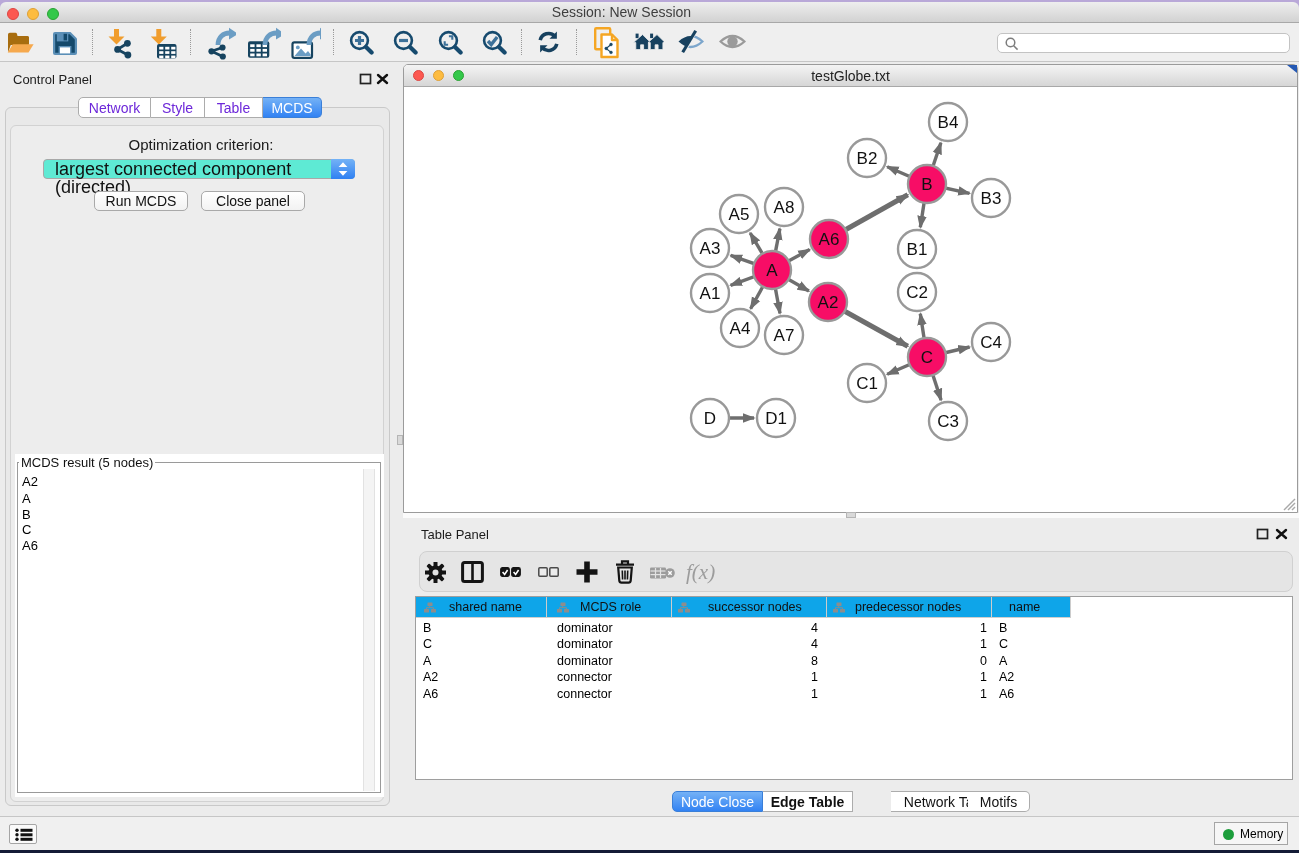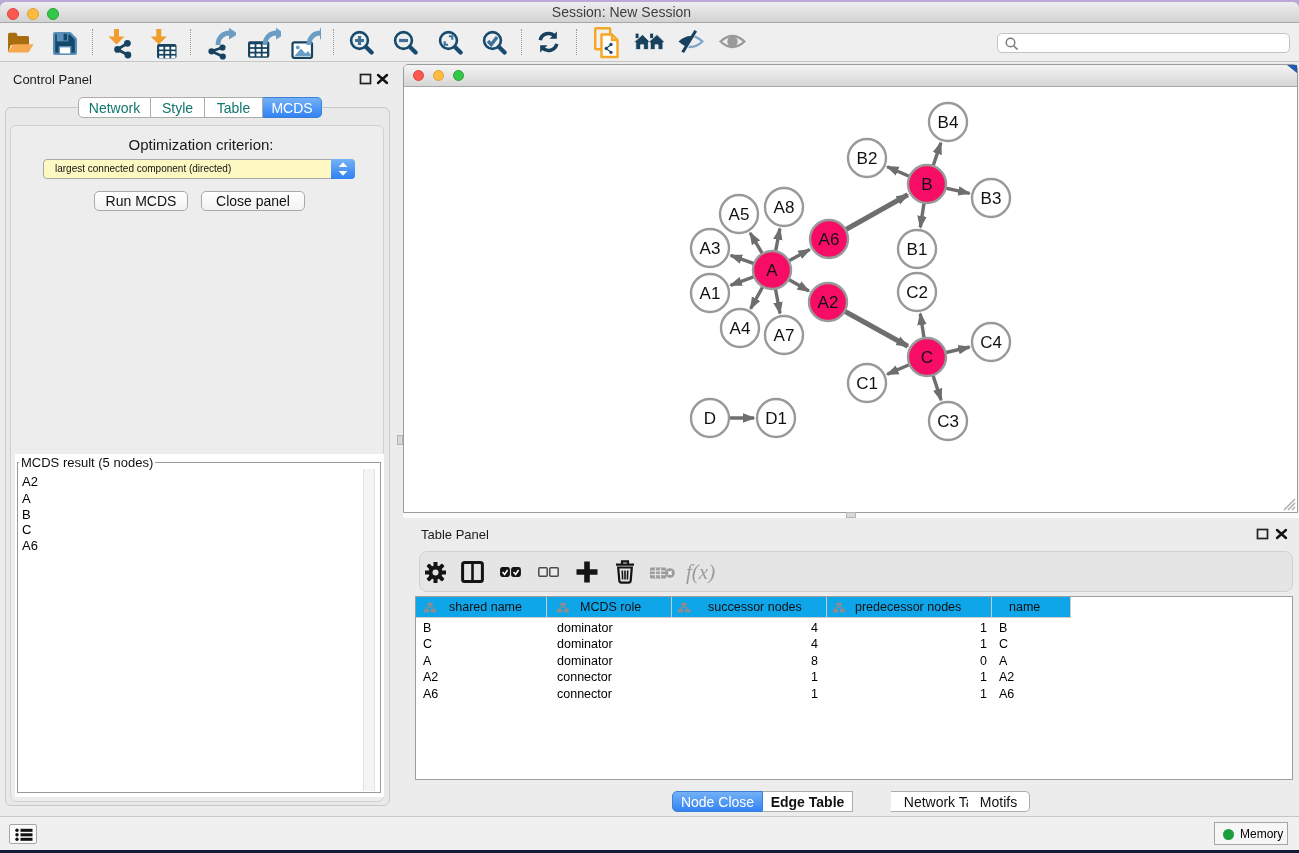--- a/index.html
+++ b/index.html
@@ -27,30 +27,30 @@
 
 #leftbg { left:0; top:62px; width:397px; height:754px; background:#ececec; }
 #rightbg { left:397px; top:62px; width:902px; height:754px; background:#ececec; }
 #cp-title { left:13px; top:72px; font-size:13px; color:#1c1c1c; }
 #cp-box { left:5px; top:107px; width:385px; height:699px; background:#e9e9e9;
   border:1px solid #c9c9c9; border-radius:6px; }
 #cp-inner { left:10px; top:125px; width:374px; height:677px; background:#ededed;
   border:1px solid #d2d2d2; border-radius:6px; }
 
 .tab { position:absolute; top:97px; height:21px; line-height:20px; text-align:center;
-  font-size:14px; color:#0f766e; background:#fff; border:1px solid #acacac; border-left:none; }
+  font-size:14px; color:#6d28d9; background:#fff; border:1px solid #acacac; border-left:none; }
 #tab1 { left:78px;  width:73px; border-left:1px solid #acacac; border-radius:5px 0 0 5px; }
 #tab2 { left:151px; width:54px; }
 #tab3 { left:205px; width:58px; }
 #tab4 { left:263px; width:59px; border-radius:0 5px 5px 0;
   background:linear-gradient(#74b2f6,#3282f3); color:#fff; border-color:#3a7fd8; }
 
 #optlabel { left:16px; top:136px; width:370px; text-align:center; font-size:15px; color:#1a1a1a; }
-#dropdown { left:43px; top:159px; width:312px; height:20px; background:#fef9c3;
-  border:1px solid #a8a8a8; border-radius:4px; font-size:10px; line-height:18px;
+#dropdown { left:43px; top:159px; width:312px; height:20px; background:#5eead4;
+  border:1px solid #a8a8a8; border-radius:4px; font-size:18px; line-height:18px;
   padding-left:11px; color:#111; }
 #dd-step { right:-1px; top:-1px; width:24px; height:20px; border-radius:0 4px 4px 0;
   background:linear-gradient(#74b2f6,#2f80f2); }
 .btn { position:absolute; top:191px; height:20px; background:linear-gradient(#ffffff,#f2f2f2);
   border:1px solid #a9a9a9; border-radius:5px; font-size:14px; line-height:18px; text-align:center; color:#111; }
 #btn-run { left:94px; width:94px; }
 #btn-close { left:201px; width:104px; }
 
 #fs-white { left:15px; top:454px; width:369px; height:343px; background:#fff; }
 #fieldset { left:17px; top:462px; width:364px; height:331px; border:1px solid #9a9a9a; }
@@ -322,20 +322,21 @@
   <div class="fsitem" style="top:70px;">A6</div>
 </div>
 <div class="abs" id="fs-legend">MCDS result (5 nodes)</div>
 
 <div class="abs" id="netwin">
   <div class="abs" id="nw-title">
     <div class="abs ntl" id="ntl-r"></div>
       <div class="abs ntl" id="ntl-y"></div>
       <div class="abs ntl" id="ntl-g"></div>
   </div>
+  <div class="abs" id="nw-text">testGlobe.txt</div>
 <svg id="graph" width="893" height="426" viewBox="0 0 893 426" style="position:absolute;left:0;top:23px;">
 <defs>
         <marker id="arw" viewBox="0 0 12 10" refX="10.5" refY="5" markerWidth="13" markerHeight="11" orient="auto" markerUnits="userSpaceOnUse">
           <path d="M0,0.6 L12,5 L0,9.4 z" fill="#6e6e6e"></path>
         </marker>
       </defs>
 <g stroke="#6e6e6e">
 <line x1="368" y1="182" x2="346.2" y2="145.0" stroke-width="3.4" marker-end="url(#arw)"></line>
 <line x1="368" y1="182" x2="375.9" y2="140.6" stroke-width="3.4" marker-end="url(#arw)"></line>
 <line x1="368" y1="182" x2="326.7" y2="167.4" stroke-width="3.4" marker-end="url(#arw)"></line>

